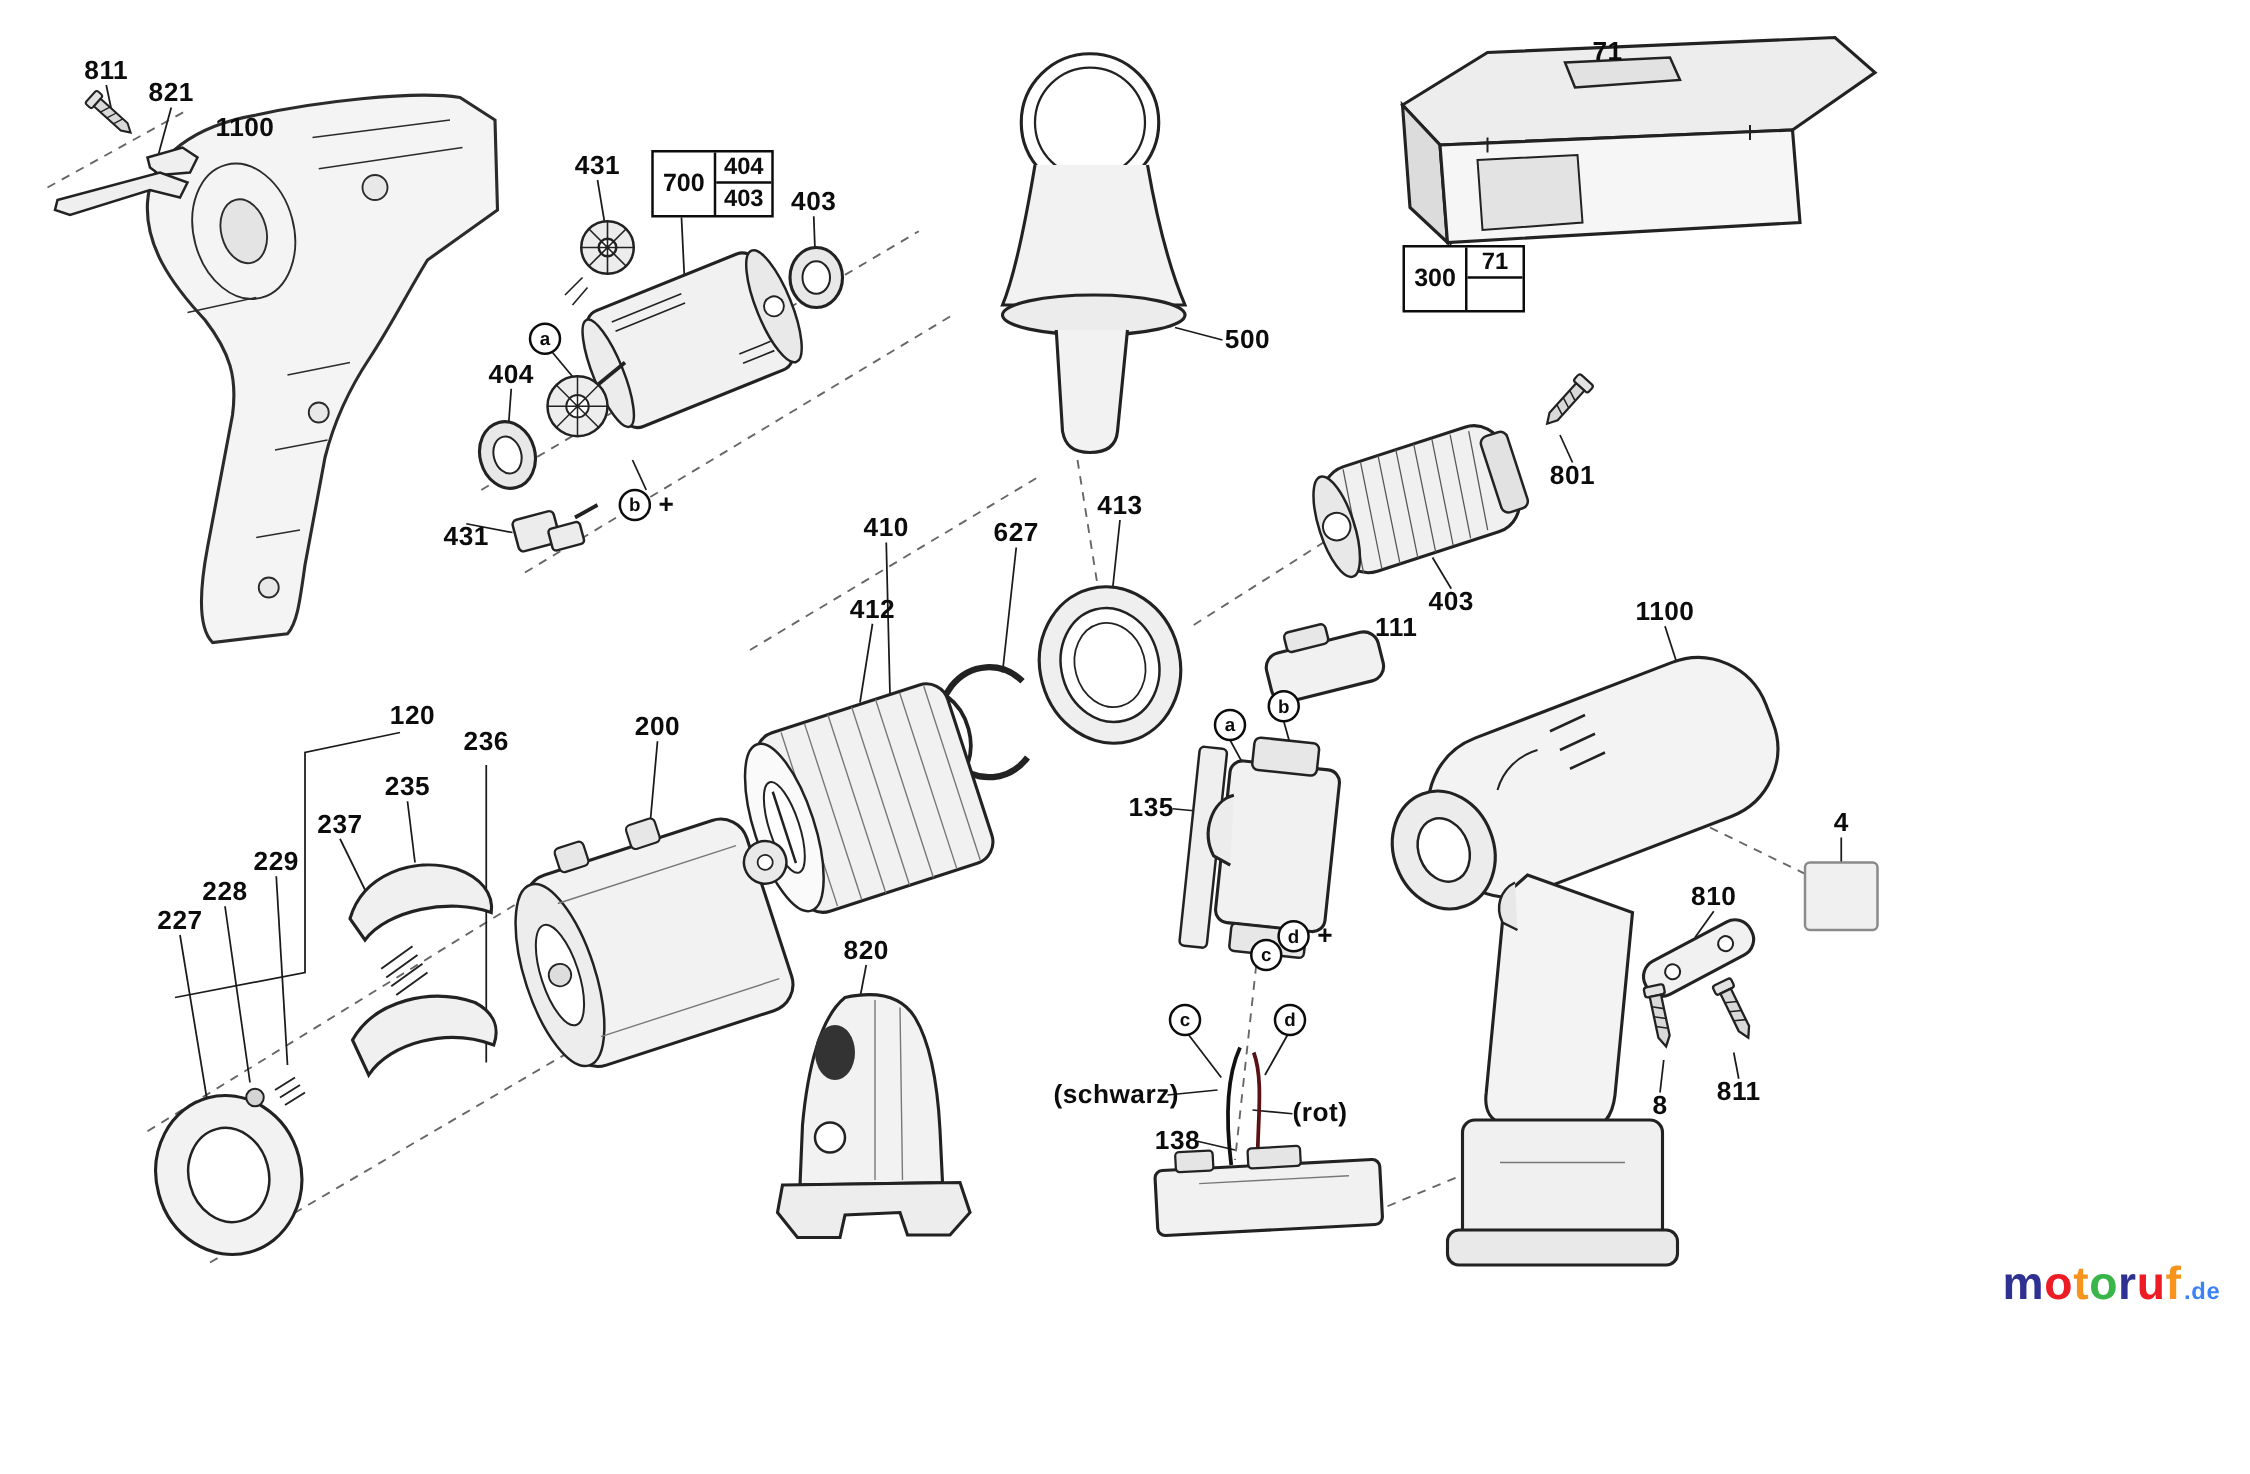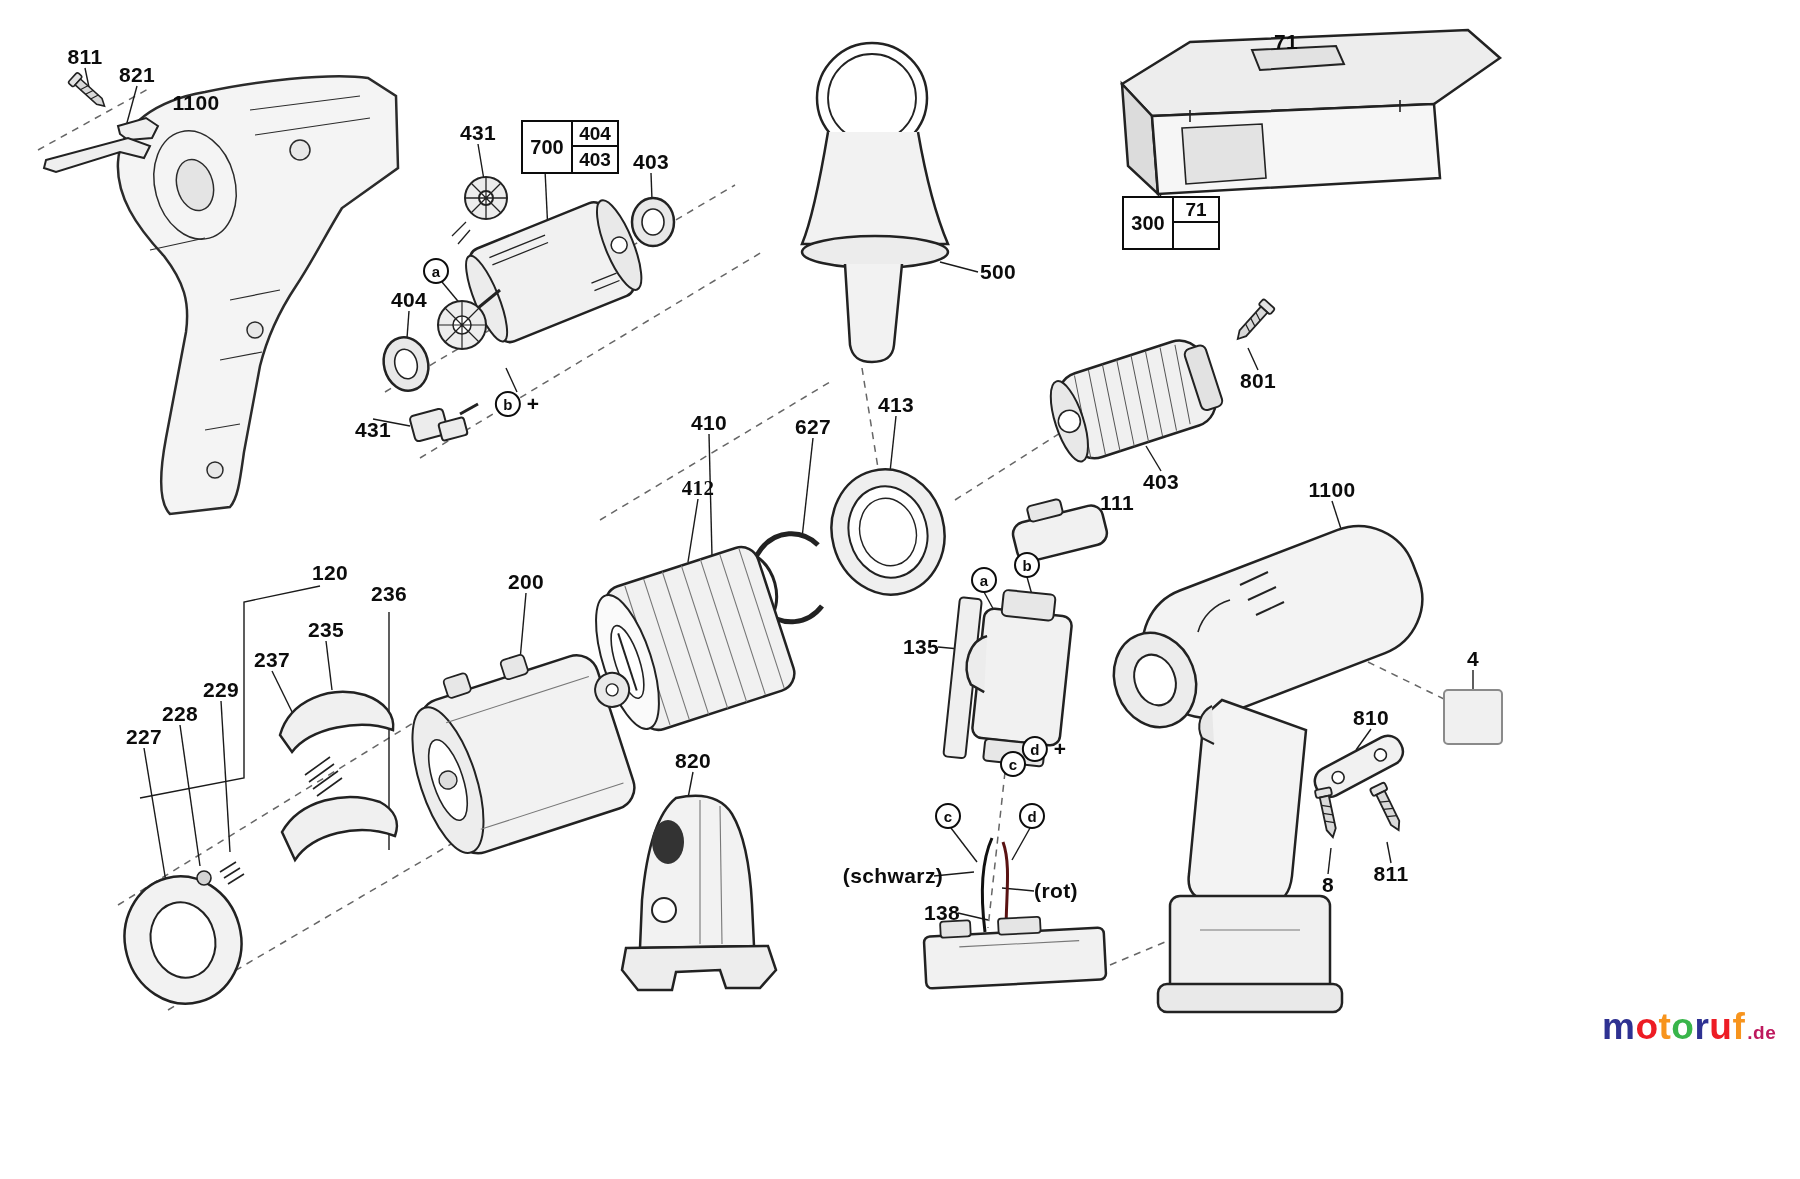--- a/index.html
+++ b/index.html
@@ -368,21 +368,21 @@
       <div class="part-label" style="left: 409px; top: 300px;">404</div>
       <div class="part-label" style="left: 373px; top: 430px;">431</div>
       <div class="part-label" style="left: 998px; top: 272px;">500</div>
       <div class="part-label" style="left: 1286px; top: 42px;">71</div>
       <div class="part-label" style="left: 1258px; top: 381px;">801</div>
       <div class="part-label" style="left: 1161px; top: 482px;">403</div>
       <div class="part-label" style="left: 1332px; top: 490px;">1100</div>
       <div class="part-label" style="left: 896px; top: 405px;">413</div>
       <div class="part-label" style="left: 709px; top: 423px;">410</div>
       <div class="part-label" style="left: 813px; top: 427px;">627</div>
-      <div class="part-label" style="left: 698px; top: 488px; font-family: Liberation Serif, serif;">412</div>
+      <div class="part-label" style="left: 698px; top: 488px;">412</div>
       <div class="part-label" style="left: 1117px; top: 503px;">111</div>
       <div class="part-label" style="left: 330px; top: 573px;">120</div>
       <div class="part-label" style="left: 526px; top: 582px;">200</div>
       <div class="part-label" style="left: 389px; top: 594px;">236</div>
       <div class="part-label" style="left: 326px; top: 630px;">235</div>
       <div class="part-label" style="left: 272px; top: 660px;">237</div>
       <div class="part-label" style="left: 221px; top: 690px;">229</div>
       <div class="part-label" style="left: 180px; top: 714px;">228</div>
       <div class="part-label" style="left: 144px; top: 737px;">227</div>
       <div class="part-label" style="left: 921px; top: 647px;">135</div>
@@ -423,16 +423,16 @@
     </div>
 
   <div id="watermark">
       <span style="color: rgb(46, 49, 146);">m</span>
       <span style="color: rgb(237, 28, 36);">o</span>
       <span style="color: rgb(247, 148, 29);">t</span>
       <span style="color: rgb(57, 181, 74);">o</span>
       <span style="color: rgb(46, 49, 146);">r</span>
       <span style="color: rgb(237, 28, 36);">u</span>
       <span style="color: rgb(247, 148, 29);">f</span>
-      <span class="wm-suffix" style="color: #be185d;">.de</span>
+      <span class="wm-suffix" style="color: #3b82f6;">.de</span>
     </div>
 
 </div>
 
 </body></html>

